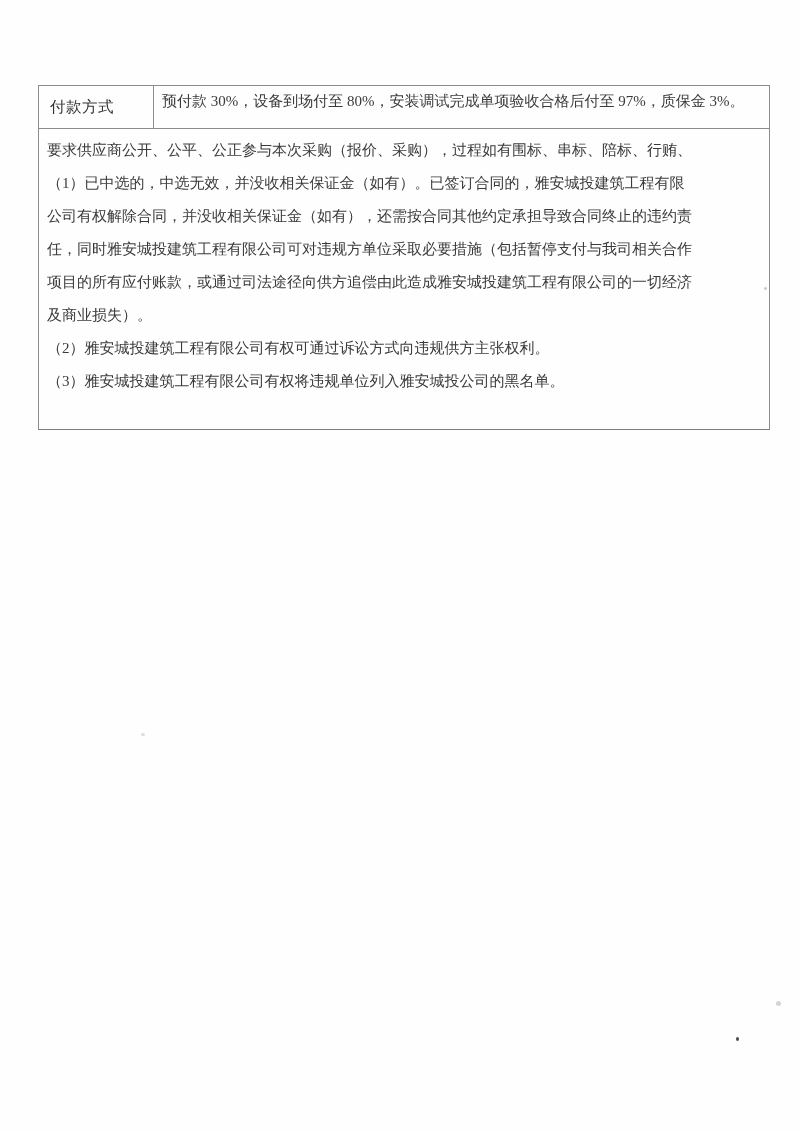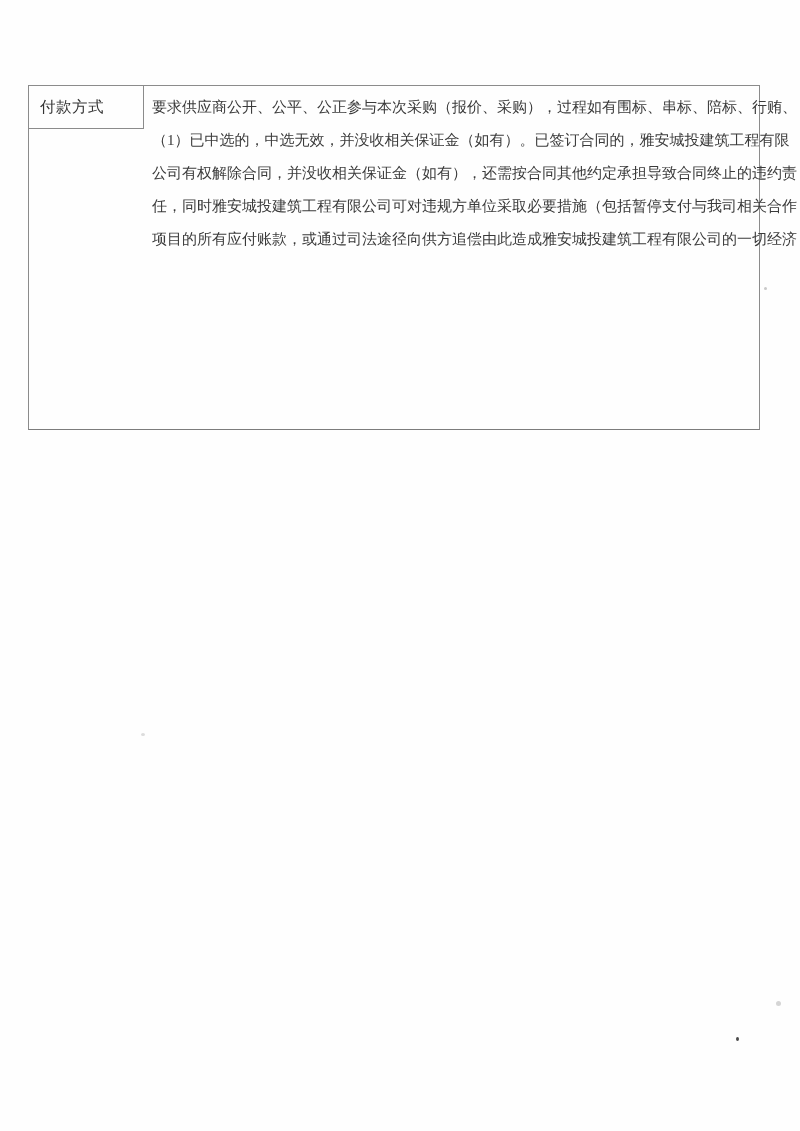--- a/index.html
+++ b/index.html
@@ -12,28 +12,29 @@
     width: 800px;
     height: 1131px;
     margin: 0 auto;
     background: #fefefe;
     overflow: hidden;
     font-family: "Liberation Serif", "DejaVu Serif", serif;
     color: #3a3a3a;
   }
   .doc-table {
     position: absolute;
-    left: 28px;
+    left: 38px;
     top: 85px;
     width: 732px;
     height: 345px;
     box-sizing: border-box;
     border: 1px solid #8b8b8b;
     border-bottom-color: #7c7c7c;
     display: flex;
+    flex-direction: column;
     background: transparent;
   }
   .t-row {
     display: flex;
     flex-direction: row;
     box-sizing: border-box;
   }
   .t-row.payment { height: 43px; border-bottom: 1px solid #8b8b8b; }
   .t-row.integrity { flex: 1 1 auto; }
   .label-cell {
@@ -73,29 +74,35 @@
 </style>
 </head>
 <body>
 
 <div class="page">
 
   <div class="doc-table">
 
     <div class="t-row payment">
       <div class="label-cell left-pad">付款方式</div>
+      <div class="content-cell">
+        <div class="line">预付款 30%，设备到场付至 80%，安装调试完成单项验收合格后付至 97%，质保金 3%。</div>
+      </div>
     </div>
 
     <div class="t-row integrity">
       <div class="content-cell">
         <div class="line">要求供应商公开、公平、公正参与本次采购（报价、采购），过程如有围标、串标、陪标、行贿、</div>
         <div class="line">（1）已中选的，中选无效，并没收相关保证金（如有）。已签订合同的，雅安城投建筑工程有限</div>
         <div class="line">公司有权解除合同，并没收相关保证金（如有），还需按合同其他约定承担导致合同终止的违约责</div>
         <div class="line">任，同时雅安城投建筑工程有限公司可对违规方单位采取必要措施（包括暂停支付与我司相关合作</div>
         <div class="line">项目的所有应付账款，或通过司法途径向供方追偿由此造成雅安城投建筑工程有限公司的一切经济</div>
+        <div class="line">及商业损失）。</div>
+        <div class="line">（2）雅安城投建筑工程有限公司有权可通过诉讼方式向违规供方主张权利。</div>
+        <div class="line">（3）雅安城投建筑工程有限公司有权将违规单位列入雅安城投公司的黑名单。</div>
       </div>
     </div>
 
   </div>
 
   <div class="speck speck-1"></div>
   <div class="speck speck-2"></div>
   <div class="speck speck-3"></div>
   <div class="speck speck-4"></div>
 

